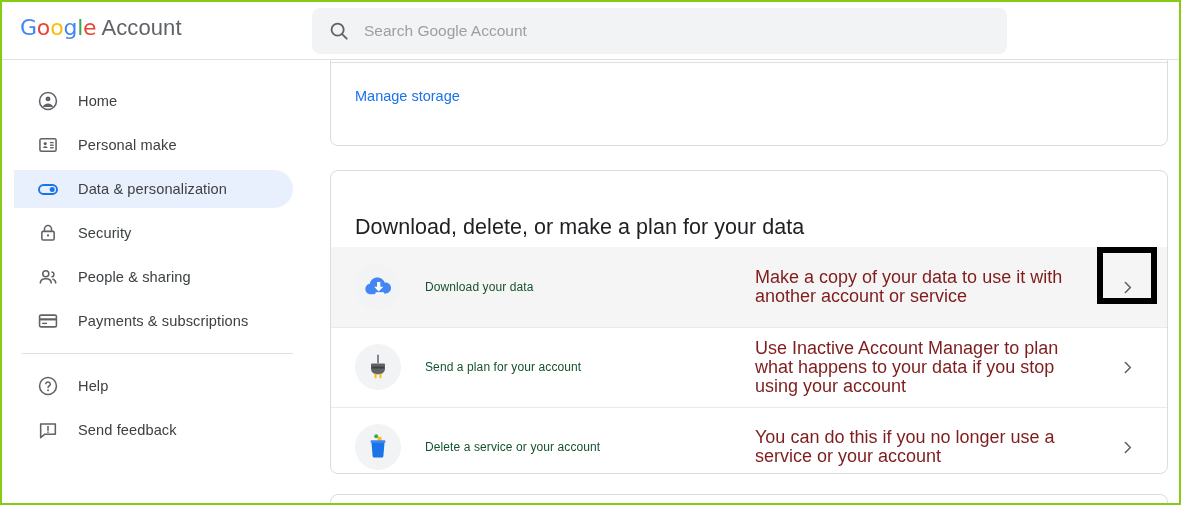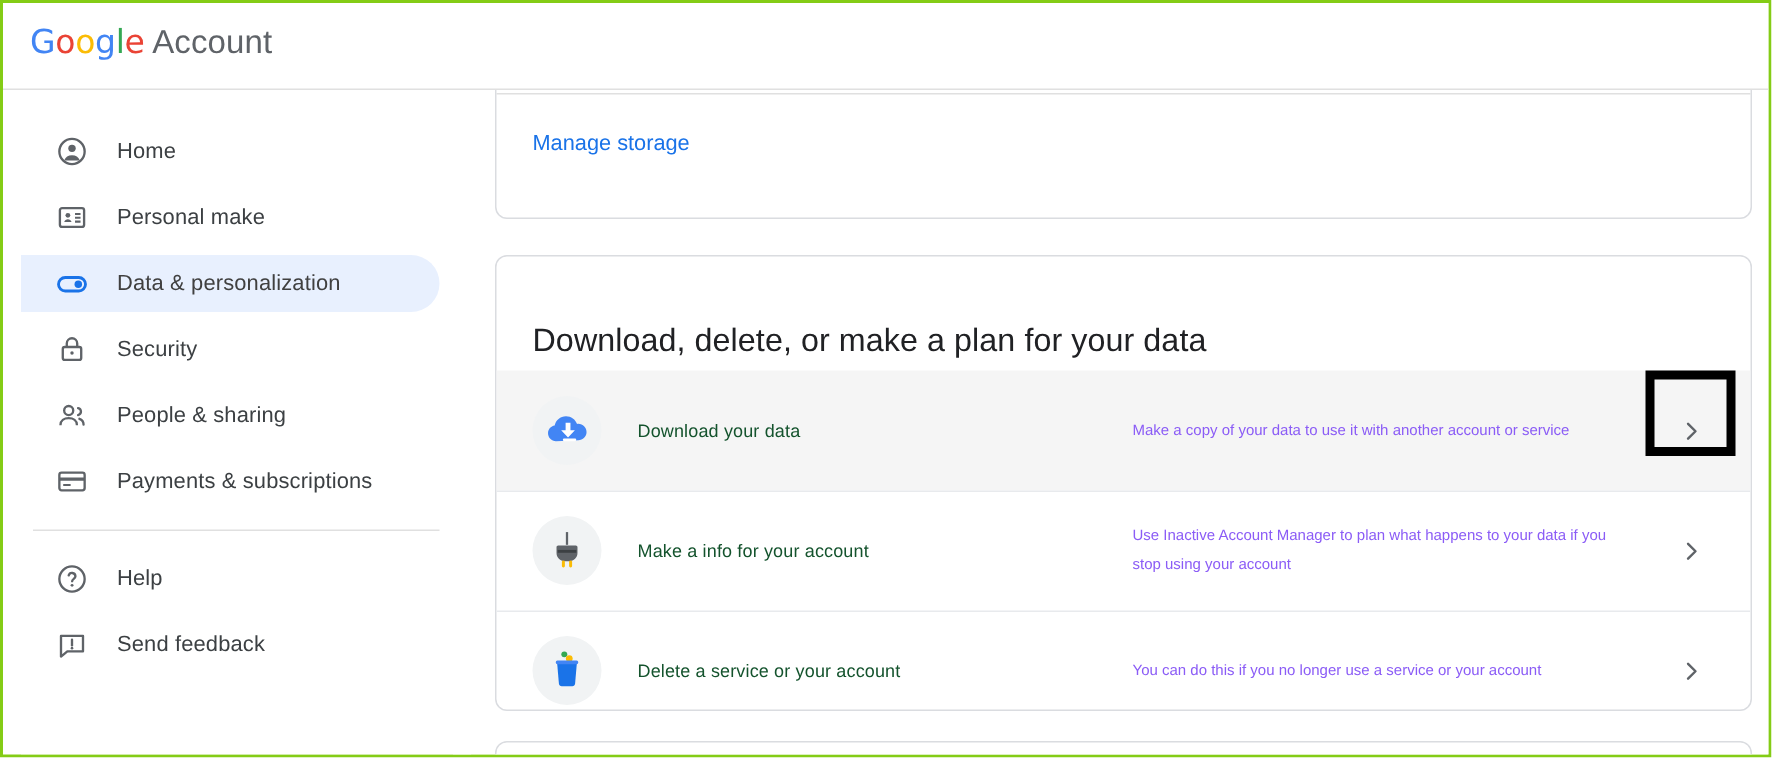--- a/index.html
+++ b/index.html
@@ -254,22 +254,22 @@
     font-size: 12px;
     color: #14532d;
     width: 330px;
     flex: 0 0 auto;
     white-space: nowrap;
     letter-spacing: 0.1px;
     position: relative;
     z-index: 2;
   }
   .row-desc {
-    font-size: 10px;
-    color: #8b5cf6;
+    font-size: 18px;
+    color: #7f1d1d;
     line-height: 19px;
     width: 318px;
     flex: 0 0 auto;
     position: relative;
     z-index: 2;
   }
   .row-chevron {
     margin-left: auto;
     margin-right: 28px;
     width: 24px;
@@ -307,20 +307,29 @@
 <body>
 
 <div id="viewport">
 
   <div id="header">
 
     <div id="brand">
       <span class="g-logo"><span class="gl-b">G</span><span class="gl-r">o</span><span class="gl-y">o</span><span class="gl-b">g</span><span class="gl-g">l</span><span class="gl-r">e</span></span><span class="brand-suffix">Account</span>
     </div>
 
+    <div id="searchbox">
+      <span class="search-ico">
+        <svg width="22" height="22" viewBox="0 0 24 24" fill="none" stroke="#5f6368" stroke-width="2" stroke-linecap="round">
+          <circle cx="10.5" cy="10.5" r="6.6"></circle>
+          <line x1="15.4" y1="15.4" x2="20.4" y2="20.4"></line>
+        </svg>
+      </span>
+      <input id="search-input" type="text" placeholder="Search Google Account" style="">
+    </div>
   </div>
 
   <nav id="sidebar">
 
     <div class="nav-item">
       <span class="nav-ico">
         <svg width="22" height="22" viewBox="0 0 24 24" fill="none" stroke="#5f6368" stroke-width="1.7">
           <circle cx="12" cy="12" r="9.2"></circle>
           <circle cx="12" cy="9.7" r="2.7" fill="#5f6368" stroke="none"></circle>
           <path d="M6.3 18.6c0.9-2.6 3-3.9 5.7-3.9s4.8 1.3 5.7 3.9" fill="#5f6368" stroke="none"></path>
@@ -445,21 +454,21 @@
         <span class="row-sep"></span>
         <span class="row-icon">
           <svg width="34" height="34" viewBox="0 0 36 36">
             <rect x="17.2" y="5" width="1.6" height="9" fill="#5f6368"></rect>
             <path d="M11.8 14.4h12.4c0.7 0 1.2 0.5 1.2 1.2v4.2c0 3.2-2.6 5.8-5.8 5.8h-3.2c-3.2 0-5.8-2.6-5.8-5.8v-4.2c0-0.7 0.5-1.2 1.2-1.2z" fill="#5f6368"></path>
             <rect x="11.4" y="17.6" width="13.2" height="2" fill="#3c4043"></rect>
             <rect x="14.4" y="25" width="2.1" height="5" rx="1" fill="#fbbc05"></rect>
             <rect x="19.5" y="25" width="2.1" height="5" rx="1" fill="#fbbc05"></rect>
           </svg>
         </span>
-        <span class="row-title">Make a info for your account</span>
+        <span class="row-title">Send a plan for your account</span>
         <span class="row-desc">Use Inactive Account Manager to plan what happens to your data if you stop using your account</span>
         <span class="row-chevron">
           <svg width="17" height="17" viewBox="0 0 24 24" fill="none" stroke="#5f6368" stroke-width="2.3" stroke-linecap="round" stroke-linejoin="round">
             <polyline points="9,5 16,12 9,19"></polyline>
           </svg>
         </span>
       </div>
 
       <div class="data-row" style="top:236px;">
         <span class="row-sep"></span>

